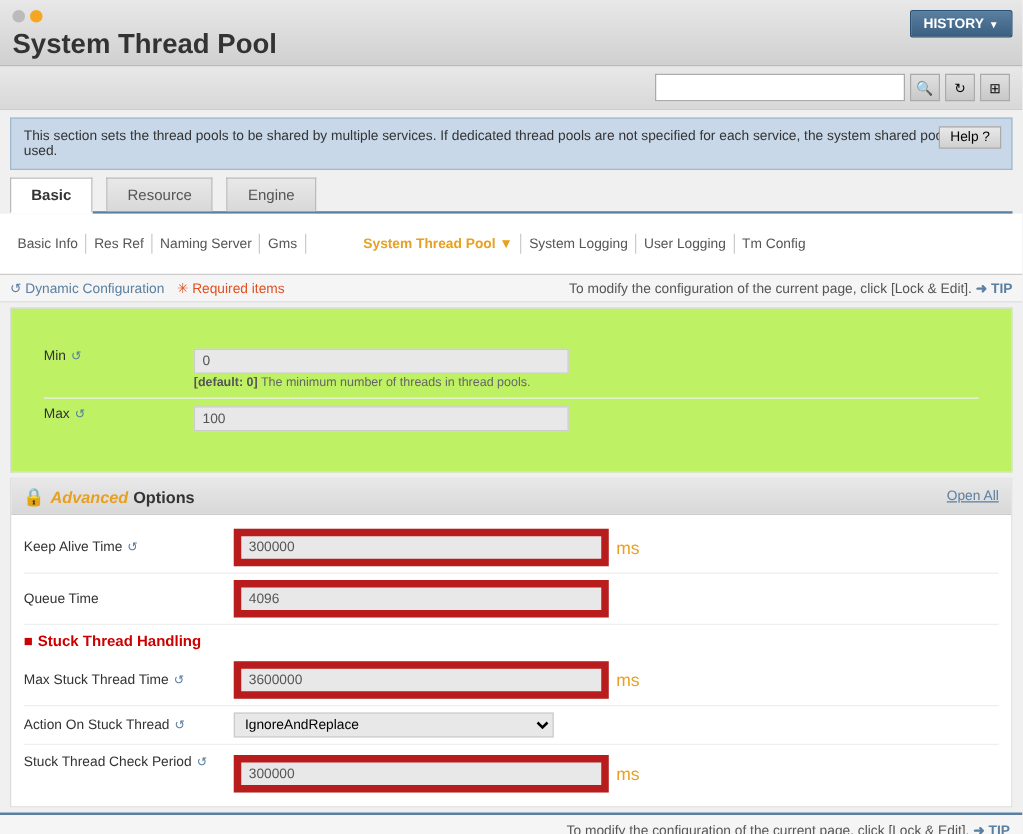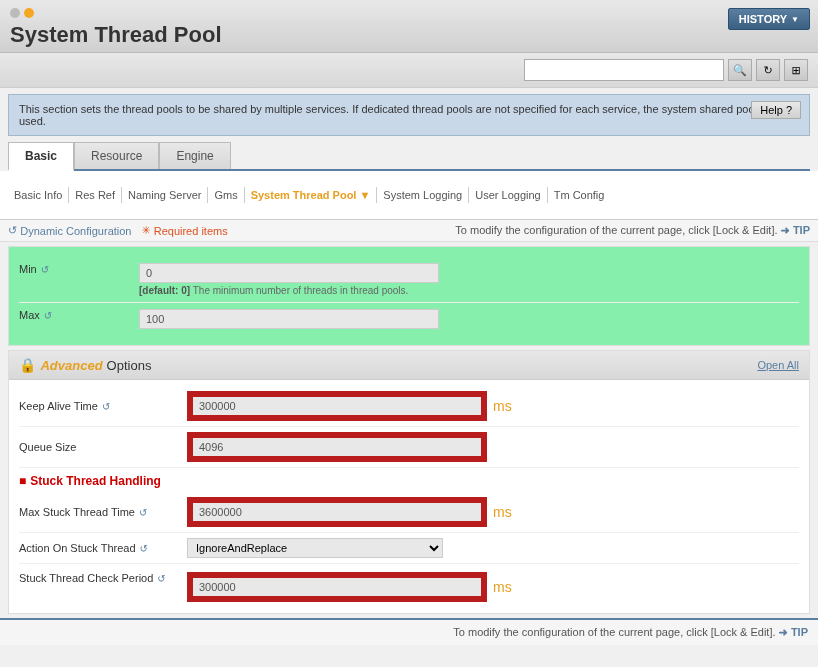--- a/index.html
+++ b/index.html
@@ -18,56 +18,56 @@
     .search-bar { background: linear-gradient(to bottom, #e8e8e8, #d8d8d8); padding: 6px 10px; display: flex; justify-content: flex-end; align-items: center; gap: 4px; border-bottom: 1px solid #ccc; }
     .search-input { width: 200px; height: 22px; border: 1px solid #aaa; padding: 2px 4px; font-size: 11px; }
     .search-btn, .refresh-btn, .export-btn { width: 24px; height: 22px; border: 1px solid #aaa; background: linear-gradient(to bottom, #e0e0e0, #c8c8c8); cursor: pointer; display: flex; align-items: center; justify-content: center; font-size: 11px; }
 
     
     .info-banner { background: #c8d8e8; border: 1px solid #a0b8cc; margin: 6px 8px; padding: 8px 10px; font-size: 11px; color: #333; position: relative; }
     .help-btn { position: absolute; top: 6px; right: 8px; background: linear-gradient(to bottom, #e8e8e8, #d0d0d0); border: 1px solid #aaa; padding: 2px 8px; font-size: 11px; cursor: pointer; }
 
     
     .tabs-container { padding: 0 8px; }
-    .tabs { display: flex; gap: 0; border-bottom: 2px solid #5a7fa0; }
+    .tabs { display: flex; gap: 11px; border-bottom: 2px solid #5a7fa0; }
     .tab { padding: 6px 16px; background: linear-gradient(to bottom, #e8e8e8, #d8d8d8); border: 1px solid #bbb; border-bottom: none; cursor: pointer; font-size: 12px; color: #555; }
     .tab.active { background: white; border-bottom: 2px solid white; color: #333; font-weight: bold; margin-bottom: -2px; }
 
     
     .nav-links { background: white; border-bottom: 1px solid #ccc; padding: 16px 8px; display: flex; align-items: center; gap: 0; font-size: 11px; }
     .nav-link { color: #555; padding: 2px 6px; cursor: pointer; border-right: 1px solid #ccc; }
     .nav-link:last-child { border-right: none; }
-    .nav-link.active { color: #e8a020; font-weight: bold; }
+    .nav-link.active { color: #e8a020; font-weight: bold; margin-left: 40px; }
 
     
     .config-bar { background: #f5f5f5; border-bottom: 1px solid #ddd; padding: 4px 8px; display: flex; align-items: center; justify-content: space-between; font-size: 11px; }
     .config-left { display: flex; gap: 10px; align-items: center; }
     .dynamic-config { color: #5a7fa0; display: flex; align-items: center; gap: 3px; }
     .required-items { color: #e05020; display: flex; align-items: center; gap: 3px; }
     .config-right { color: #555; font-size: 11px; }
     .tip-link { color: #5a7fa0; font-weight: bold; }
 
     
-    .main-content { background: #86efac; margin: 4px 8px; border: 1px solid #ddd; padding: 10px; }
+    .main-content { background: #bef264; margin: 4px 8px; border: 1px solid #ddd; padding: 26px; }
 
     
     .field-row { display: flex; align-items: flex-start; padding: 6px 0; border-bottom: 1px solid #eee; }
     .field-label { width: 120px; color: #333; font-size: 11px; display: flex; align-items: center; gap: 4px; }
     .field-value { flex: 1; }
     .field-input { width: 300px; background: #e8e8e8; border: 1px solid #ccc; padding: 3px 6px; font-size: 11px; color: #555; }
     .field-hint { font-size: 10px; color: #666; margin-top: 2px; }
     .field-hint span { color: #555; font-weight: bold; }
     .refresh-icon { color: #5a7fa0; font-size: 10px; cursor: pointer; }
 
     
     .advanced-section { background: white; margin: 4px 8px; border: 1px solid #ddd; }
     .advanced-header { background: linear-gradient(to bottom, #e8e8e8, #d8d8d8); border-bottom: 1px solid #ccc; padding: 6px 10px; display: flex; align-items: center; justify-content: space-between; }
     .advanced-title { display: flex; align-items: center; gap: 4px; font-size: 13px; }
     .advanced-title .advanced-text { color: #e8a020; font-style: italic; font-weight: bold; }
-    .advanced-title .options-text { color: #333; font-weight: normal; }
+    .advanced-title .options-text { color: #333; font-weight: bold; }
     .lock-icon { color: #e05020; font-size: 14px; }
     .open-all { color: #5a7fa0; font-size: 11px; cursor: pointer; text-decoration: underline; }
     .advanced-content { padding: 6px 10px; }
 
     .adv-field-row { display: flex; align-items: center; padding: 5px 0; border-bottom: 1px solid #eee; }
     .adv-field-label { width: 168px; font-size: 11px; color: #333; display: flex; align-items: center; gap: 4px; }
     .adv-field-value { flex: 1; display: flex; align-items: center; gap: 6px; }
     .adv-input { width: 300px; background: #e8e8e8; border: 6px solid #b91c1c; padding: 3px 6px; font-size: 11px; color: #555; }
     .adv-unit { color: #e8a020; font-size: 14px; }
     .adv-select { width: 256px; background: #e8e8e8; border: 1px solid #ccc; padding: 2px 4px; font-size: 11px; }
@@ -191,21 +191,21 @@
         Keep Alive Time <span class="refresh-icon">↺</span>
       </div>
       <div class="adv-field-value">
         <div class="adv-input">300000</div>
         <span class="adv-unit">ms</span>
       </div>
     </div>
 
     <div class="adv-field-row">
       <div class="adv-field-label">
-        Queue Size
+        Queue Time
       </div>
       <div class="adv-field-value">
         <div class="adv-input">4096</div>
       </div>
     </div>
 
     <div class="stuck-header">
       <span class="stuck-icon">■</span>
       <span>Stuck Thread Handling</span>
     </div>

